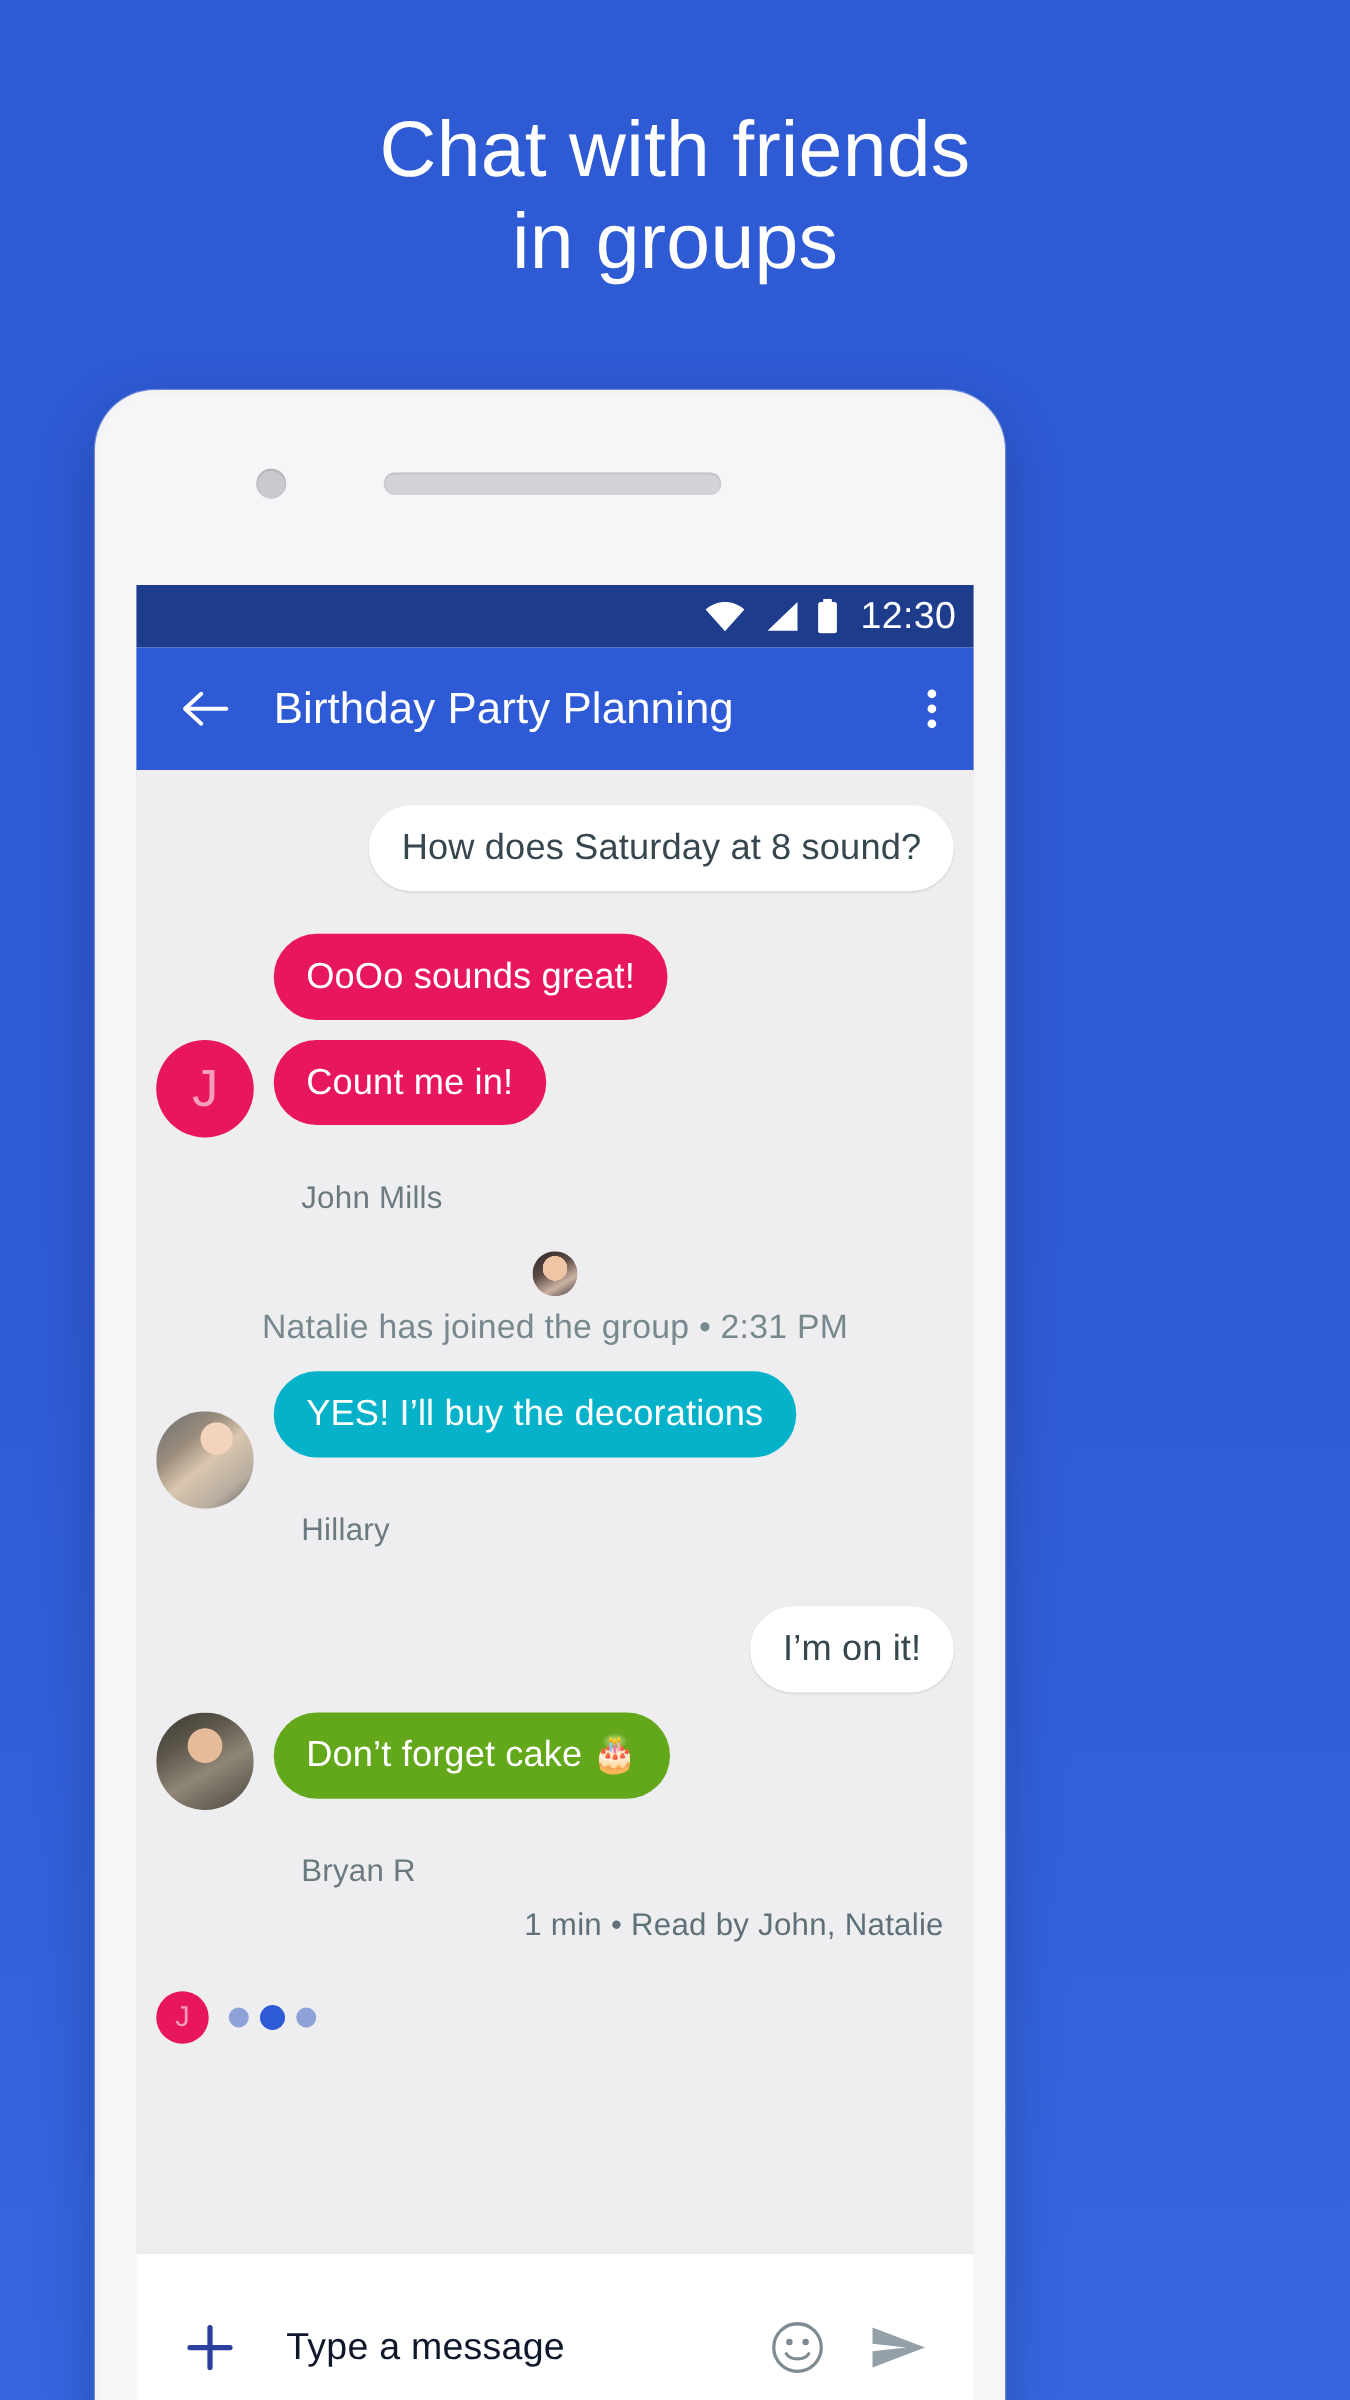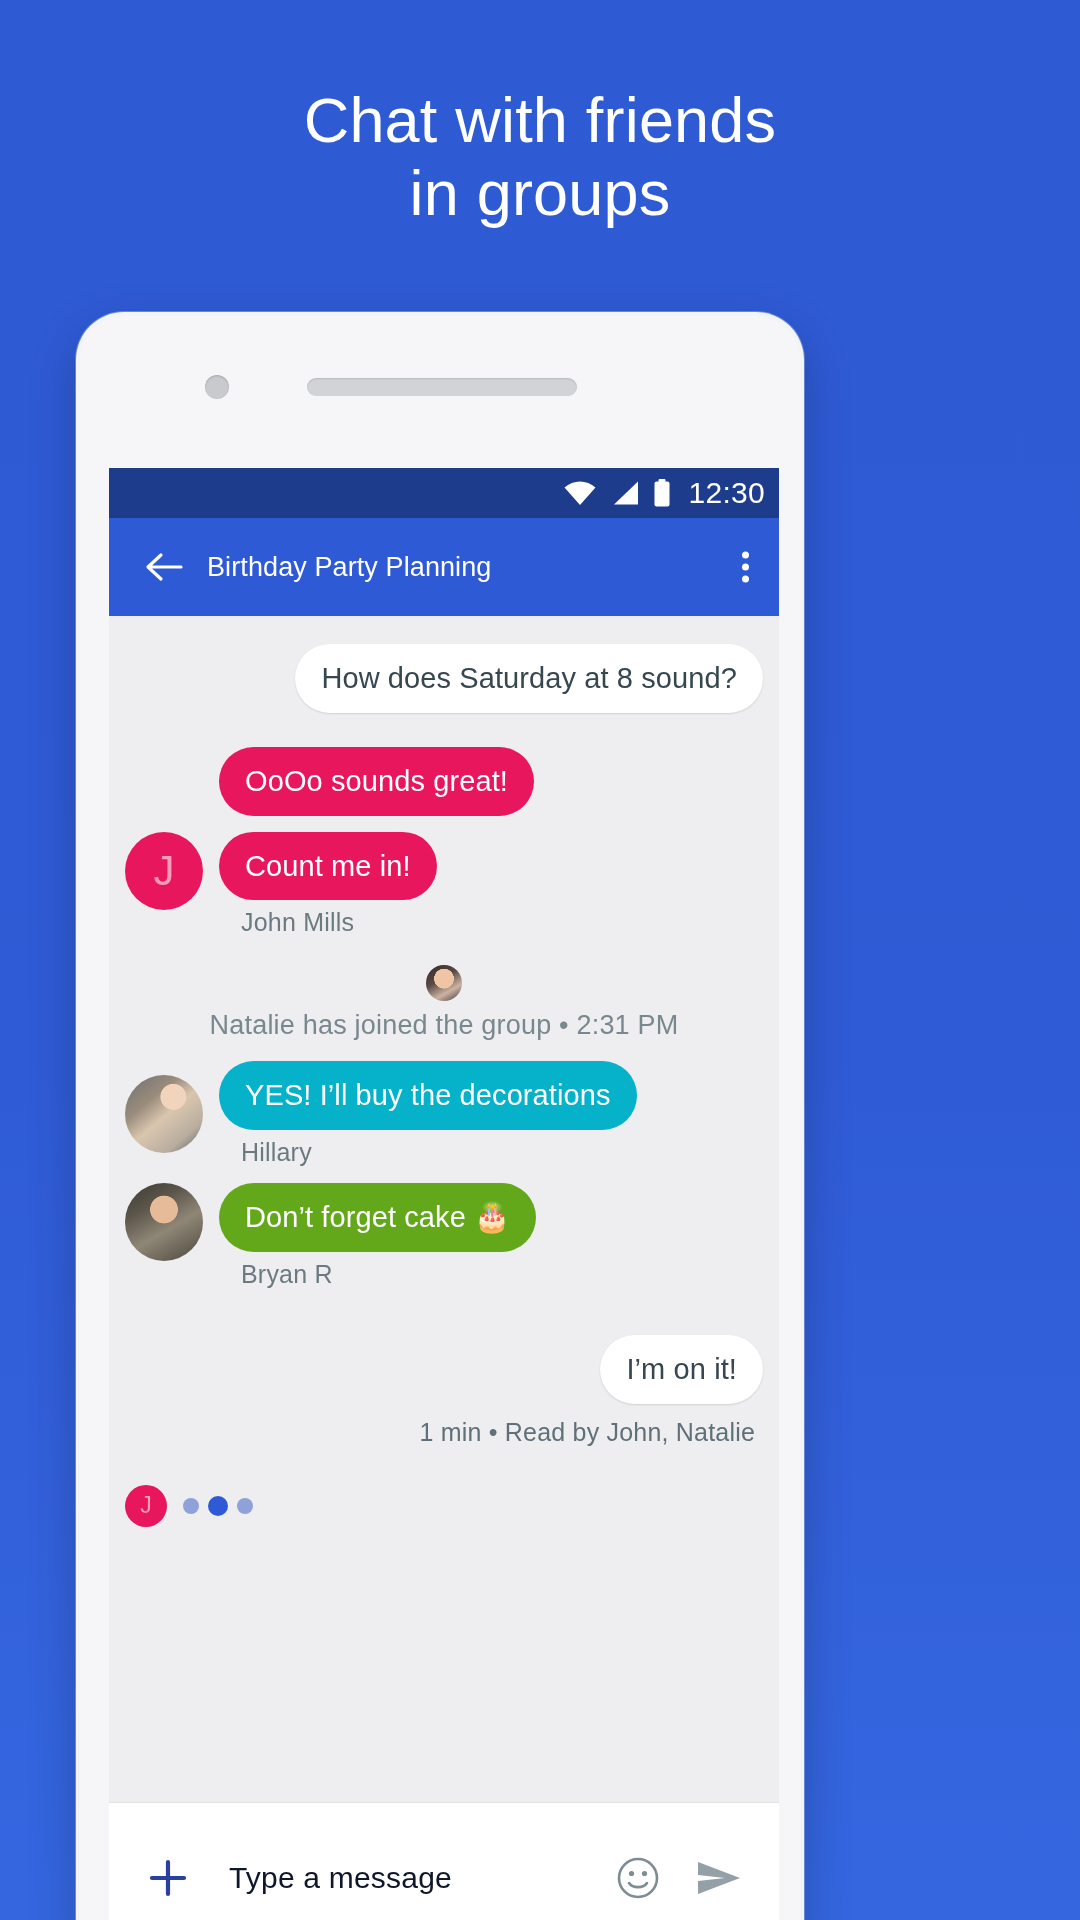--- a/index.html
+++ b/index.html
@@ -61,21 +61,21 @@
   .icon-wifi svg, .icon-sig svg, .icon-bat svg { display:block; }
 
   
   .appbar {
     height:98px; background:#2f5ad6; display:flex; align-items:center;
     padding:0 22px; position:relative;
     box-shadow: 0 3px 6px rgba(0,0,0,0.16);
   }
   .back-arrow { width:46px; height:46px; margin-left:10px; flex:0 0 auto; }
   .appbar-title {
-    color:#ffffff; font-size:27px; font-weight:400; margin-left:20px;
+    color:#ffffff; font-size:35px; font-weight:400; margin-left:32px;
     letter-spacing:0.1px; white-space:nowrap;
   }
   .overflow-dots { position:absolute; right:30px; top:50%; transform:translateY(-50%);
                    display:flex; flex-direction:column; gap:5px; align-items:center; }
   .overflow-dots i { width:7px; height:7px; border-radius:50%; background:#fff; display:block; }
 
   
   .convo { position:relative; height:1344px; background:#eeeef1; padding-top:14px; }
 
   .row { display:flex; align-items:flex-end; padding:0 16px; }
@@ -105,21 +105,21 @@
   .avatar.ph-bryan { background:
       radial-gradient(circle at 50% 34%, #e6bb9a 0 21%, transparent 22%),
       linear-gradient(150deg,#3c3a33 0%,#5c564a 30%,#8f8676 58%,#4a463d 100%); }
   .avatar.ph-natalie { background:
       radial-gradient(circle at 50% 38%, #f0c5a5 0 34%, transparent 35%),
       linear-gradient(150deg,#30272a 0%,#5b4a44 40%,#cbb3a3 70%,#403337 100%); }
 
   .sender {
     font-size:25px; color:#6b7a80; padding-left:0; margin-top:8px; letter-spacing:.2px;
   }
-  .group { display:flex; flex-direction:column; }
+  .group { display:flex; flex-direction:column;gap:36px; }
 
   .sysrow { text-align:center; margin-top:28px; }
   .sysrow .avatar { width:36px; height:36px; display:inline-block; vertical-align:middle; }
   .sysrow .systext { font-size:27px; color:#78888f; margin-top:9px; letter-spacing:.2px; }
 
   .receipt { text-align:right; font-size:25px; color:#5f7078; padding-right:24px; margin-top:14px; letter-spacing:.2px; }
 
   .typing { display:flex; align-items:center; gap:16px; padding-left:16px; margin-top:38px; }
   .typing .avatar.letter { width:42px; height:42px; font-size:23px; }
   .dots { display:flex; align-items:center; gap:9px; }
@@ -213,30 +213,30 @@
           </div>
 
           <div class="row" style="margin-top:20px; align-items:center;">
             <div class="avatar ph-hillary"></div>
             <div class="group" style="margin-left:16px;">
               <div class="bubble cyan">YES! I’ll buy the decorations</div>
               <div class="sender" style="padding-left:22px;">Hillary</div>
             </div>
           </div>
 
+          <div class="row right" style="margin-top:46px;">
+            <div class="bubble white">I’m on it!</div>
+          </div>
+
           <div class="row" style="margin-top:16px; align-items:flex-start;">
             <div class="avatar ph-bryan"></div>
             <div class="group" style="margin-left:16px;">
               <div class="bubble green">Don’t forget cake 🎂</div>
               <div class="sender" style="padding-left:22px;">Bryan R</div>
             </div>
-          </div>
-
-          <div class="row right" style="margin-top:46px;">
-            <div class="bubble white">I’m on it!</div>
           </div>
 
           <div class="receipt">1 min • Read by John, Natalie</div>
 
           <div class="typing">
             <span class="avatar letter">J</span>
             <span class="dots">
               <i></i>
               <i class="on"></i>
               <i></i>

